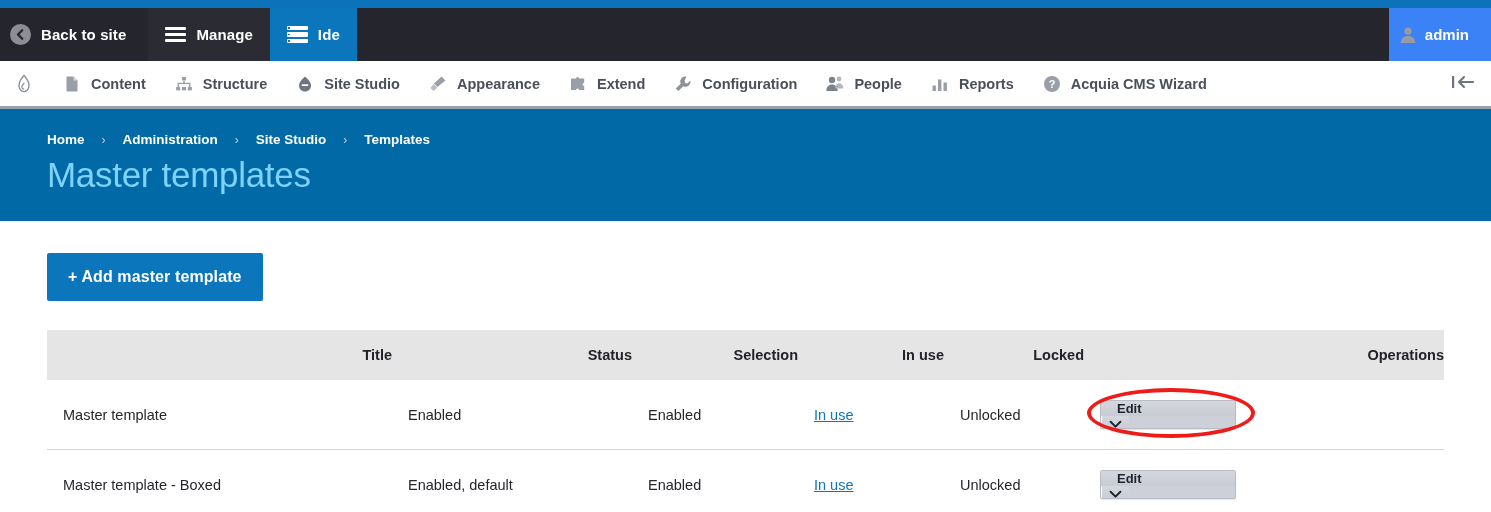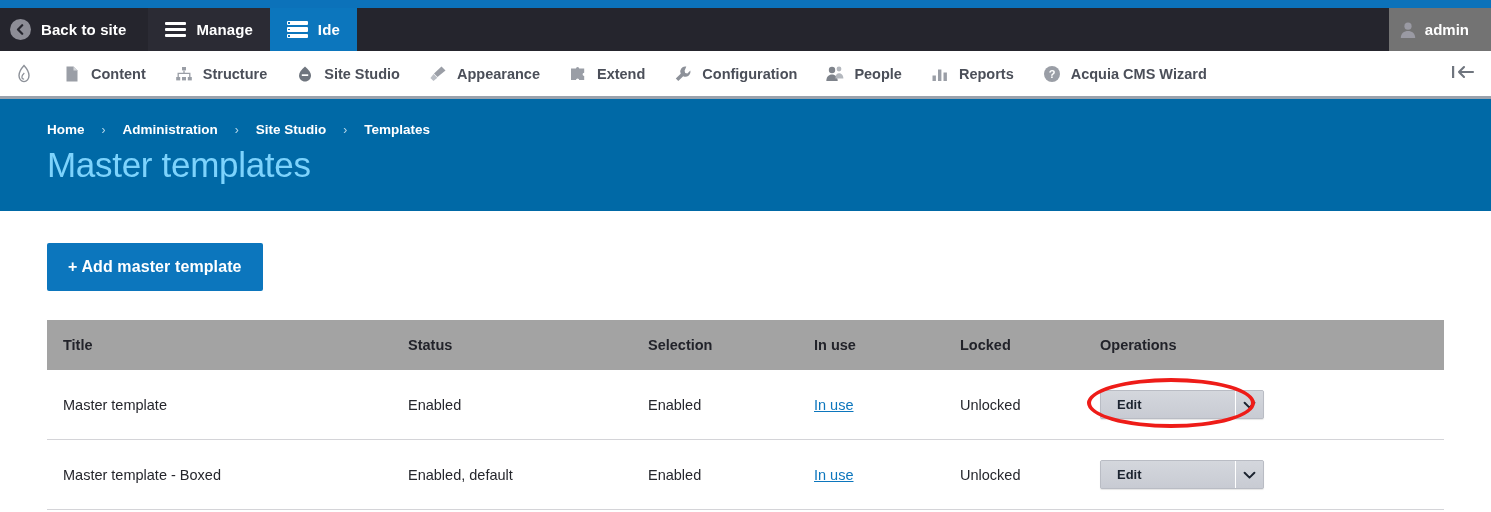--- a/index.html
+++ b/index.html
@@ -17,22 +17,22 @@
 
   
   .top-strip {
     height: 8px;
     background: #0c72ba;
     width: 100%;
   }
 
   
   .admin-toolbar {
-    height: 43px;
-    background: #737373;
+    height: 53px;
+    background: #3b82f6;
     display: flex;
     align-items: stretch;
     position: relative;
   }
   .tb-item {
     display: flex;
     align-items: center;
     gap: 10px;
     padding: 0 17px;
     color: #ffffff;
@@ -172,22 +172,22 @@
   }
 
   
   .tbl {
     width: 100%;
     border-collapse: collapse;
     margin-top: 29px;
     table-layout: fixed;
   }
   .tbl thead th {
-    background: #a3a3a3;
-    text-align: left;
+    background: #e5e5e5;
+    text-align: right;
     font-size: 14.5px;
     font-weight: bold;
     color: #22232a;
     padding: 17px 0 17px 16px;
     height: 47px;
     box-sizing: border-box;
   }
   .tbl tbody td {
     font-size: 14.5px;
     color: #25262c;
@@ -215,20 +215,21 @@
   .dropbutton {
     display: inline-flex;
     align-items: stretch;
     height: 27px;
     border: 1px solid #b9bcc4;
     border-radius: 2px;
     overflow: hidden;
     background: #cdd0d8;
     box-shadow: 0 1px 1px rgba(0,0,0,0.10);
     position: relative;
+    flex-direction: column;
   }
   .dropbutton .db-main {
     background: linear-gradient(#d4d7dd, #c8cbd3);
     color: #1c2430;
     font-size: 13px;
     font-weight: bold;
     padding: 0 18px 0 16px;
     display: flex;
     align-items: center;
     min-width: 134px;

